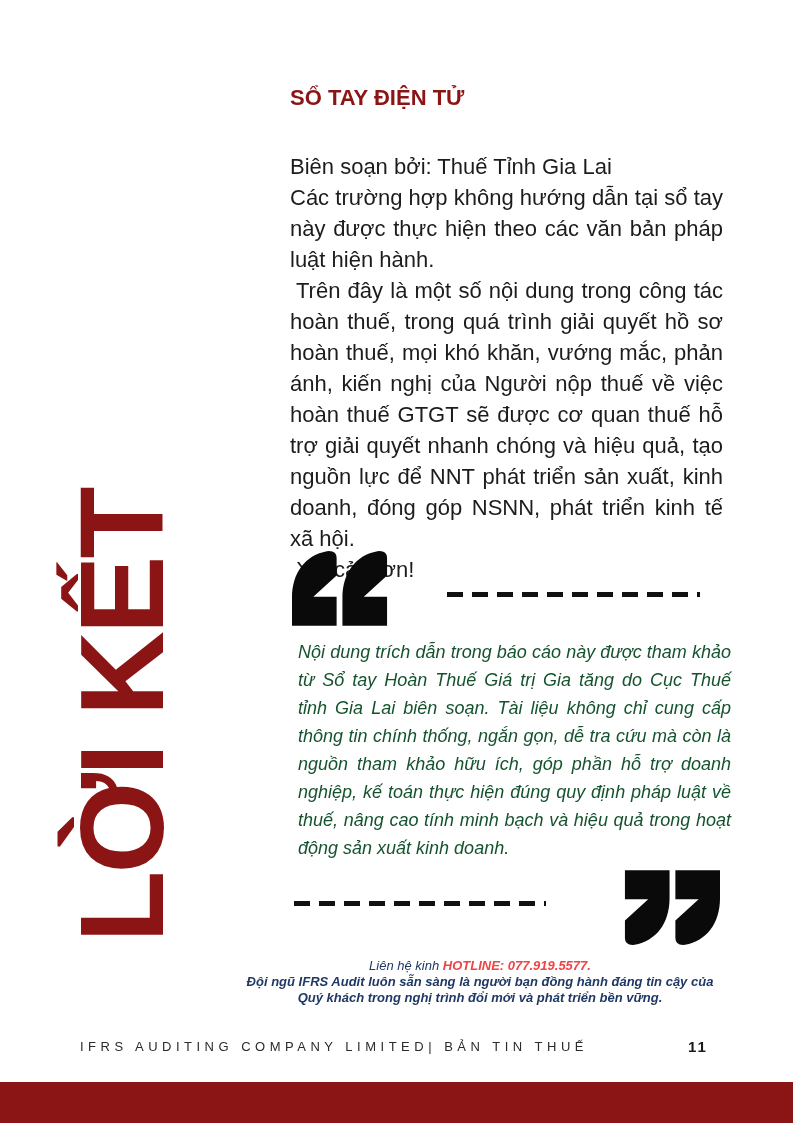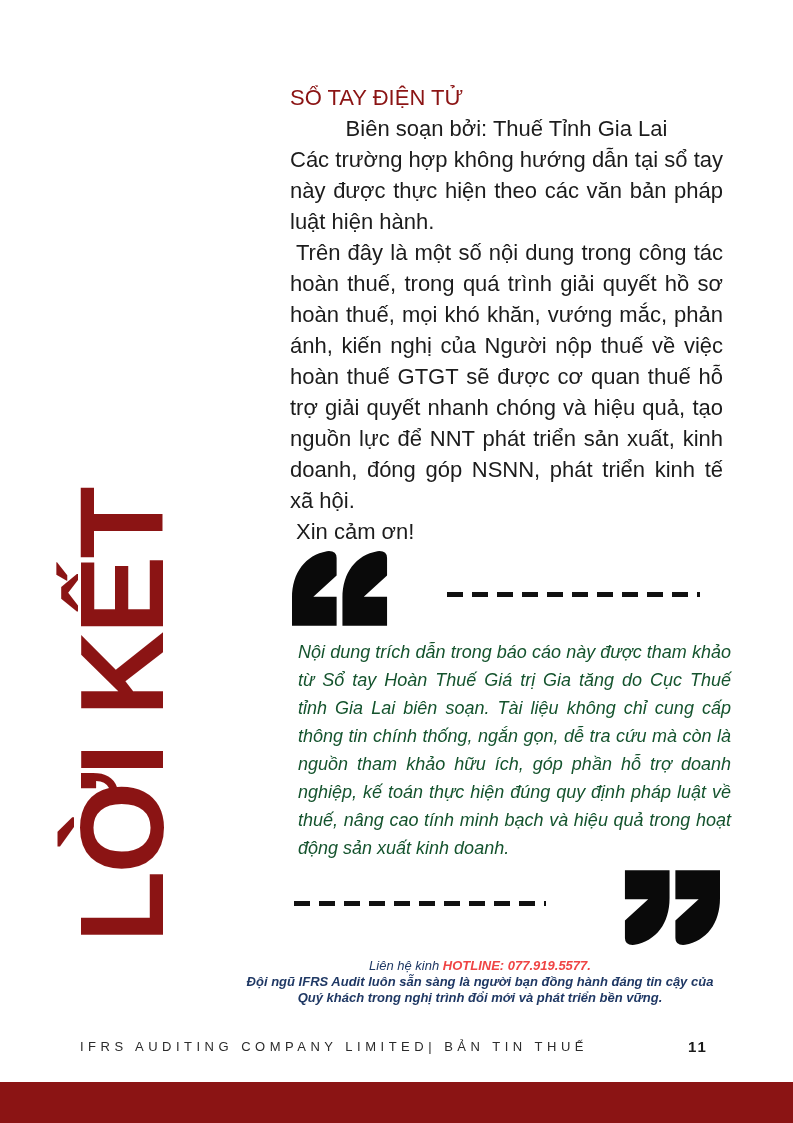--- a/index.html
+++ b/index.html
@@ -22,24 +22,24 @@
     color:#8B1414;
     white-space:nowrap;
   }
   
   .content{
     position:absolute;
     left:290px;top:82px;width:433px;
     font-size:22px;line-height:31px;color:#1c1c1c;
   }
   .content .heading{
-    font-weight:normal;color:#8B1414;margin:0;
+    font-weight:bold;color:#8B1414;margin:0;
   }
   .content p{margin:0;text-align:justify;}
-  .content .byline{text-align:center;}
+  .content .byline{text-align:left;margin-top:38px;}
   .content .indent{text-indent:6px;}
   
   .quote-section{
     position:absolute;left:290px;top:550px;width:433px;height:410px;
   }
   .open-quote{position:absolute;left:2px;top:0;}
   .close-quote{position:absolute;right:3px;top:320px;transform:rotate(180deg);}
   .qmark{fill:#0a0a0a;}
   .dash-line{
     position:absolute;height:5px;

